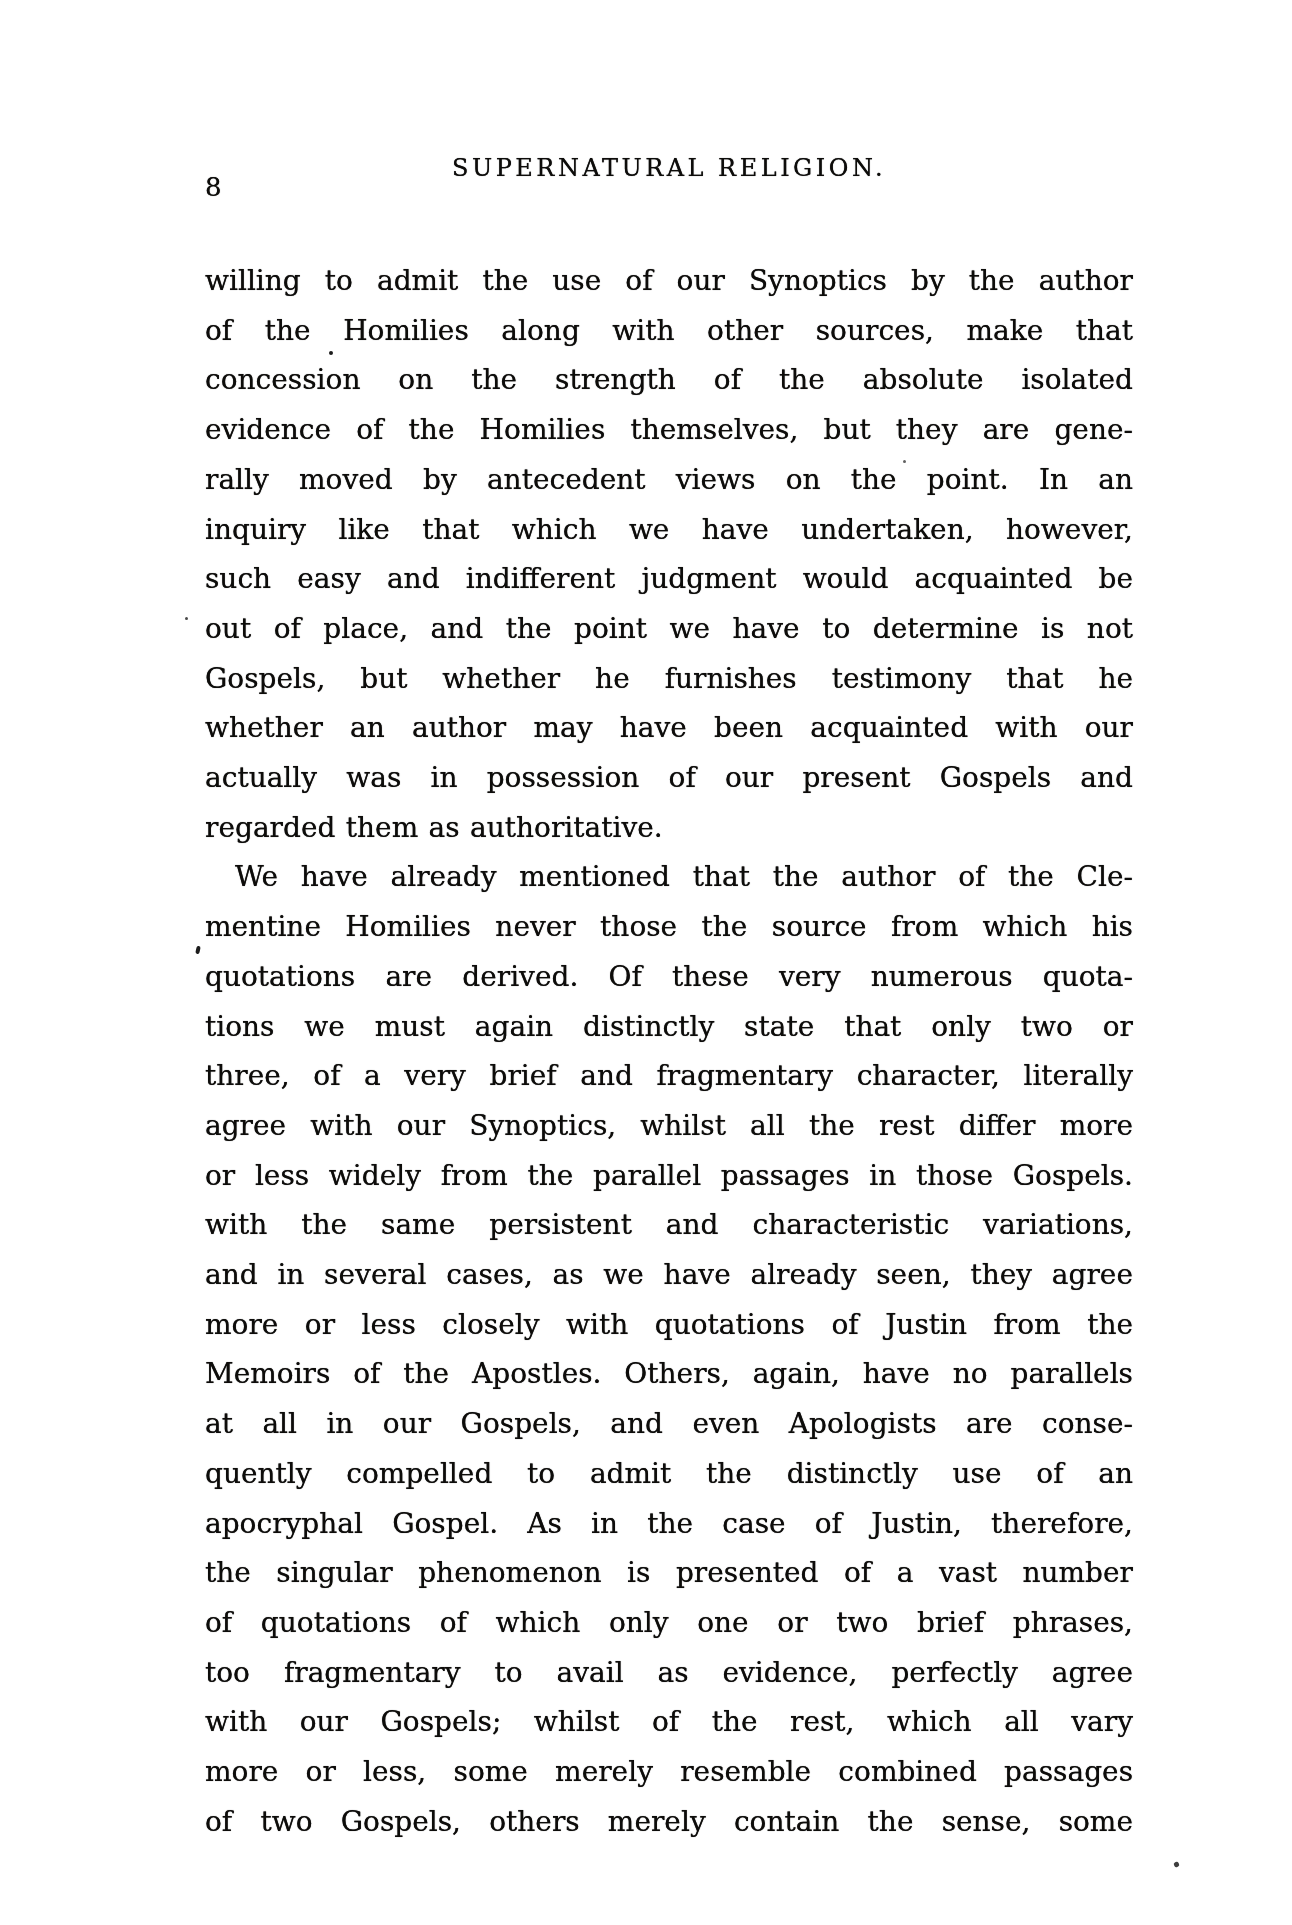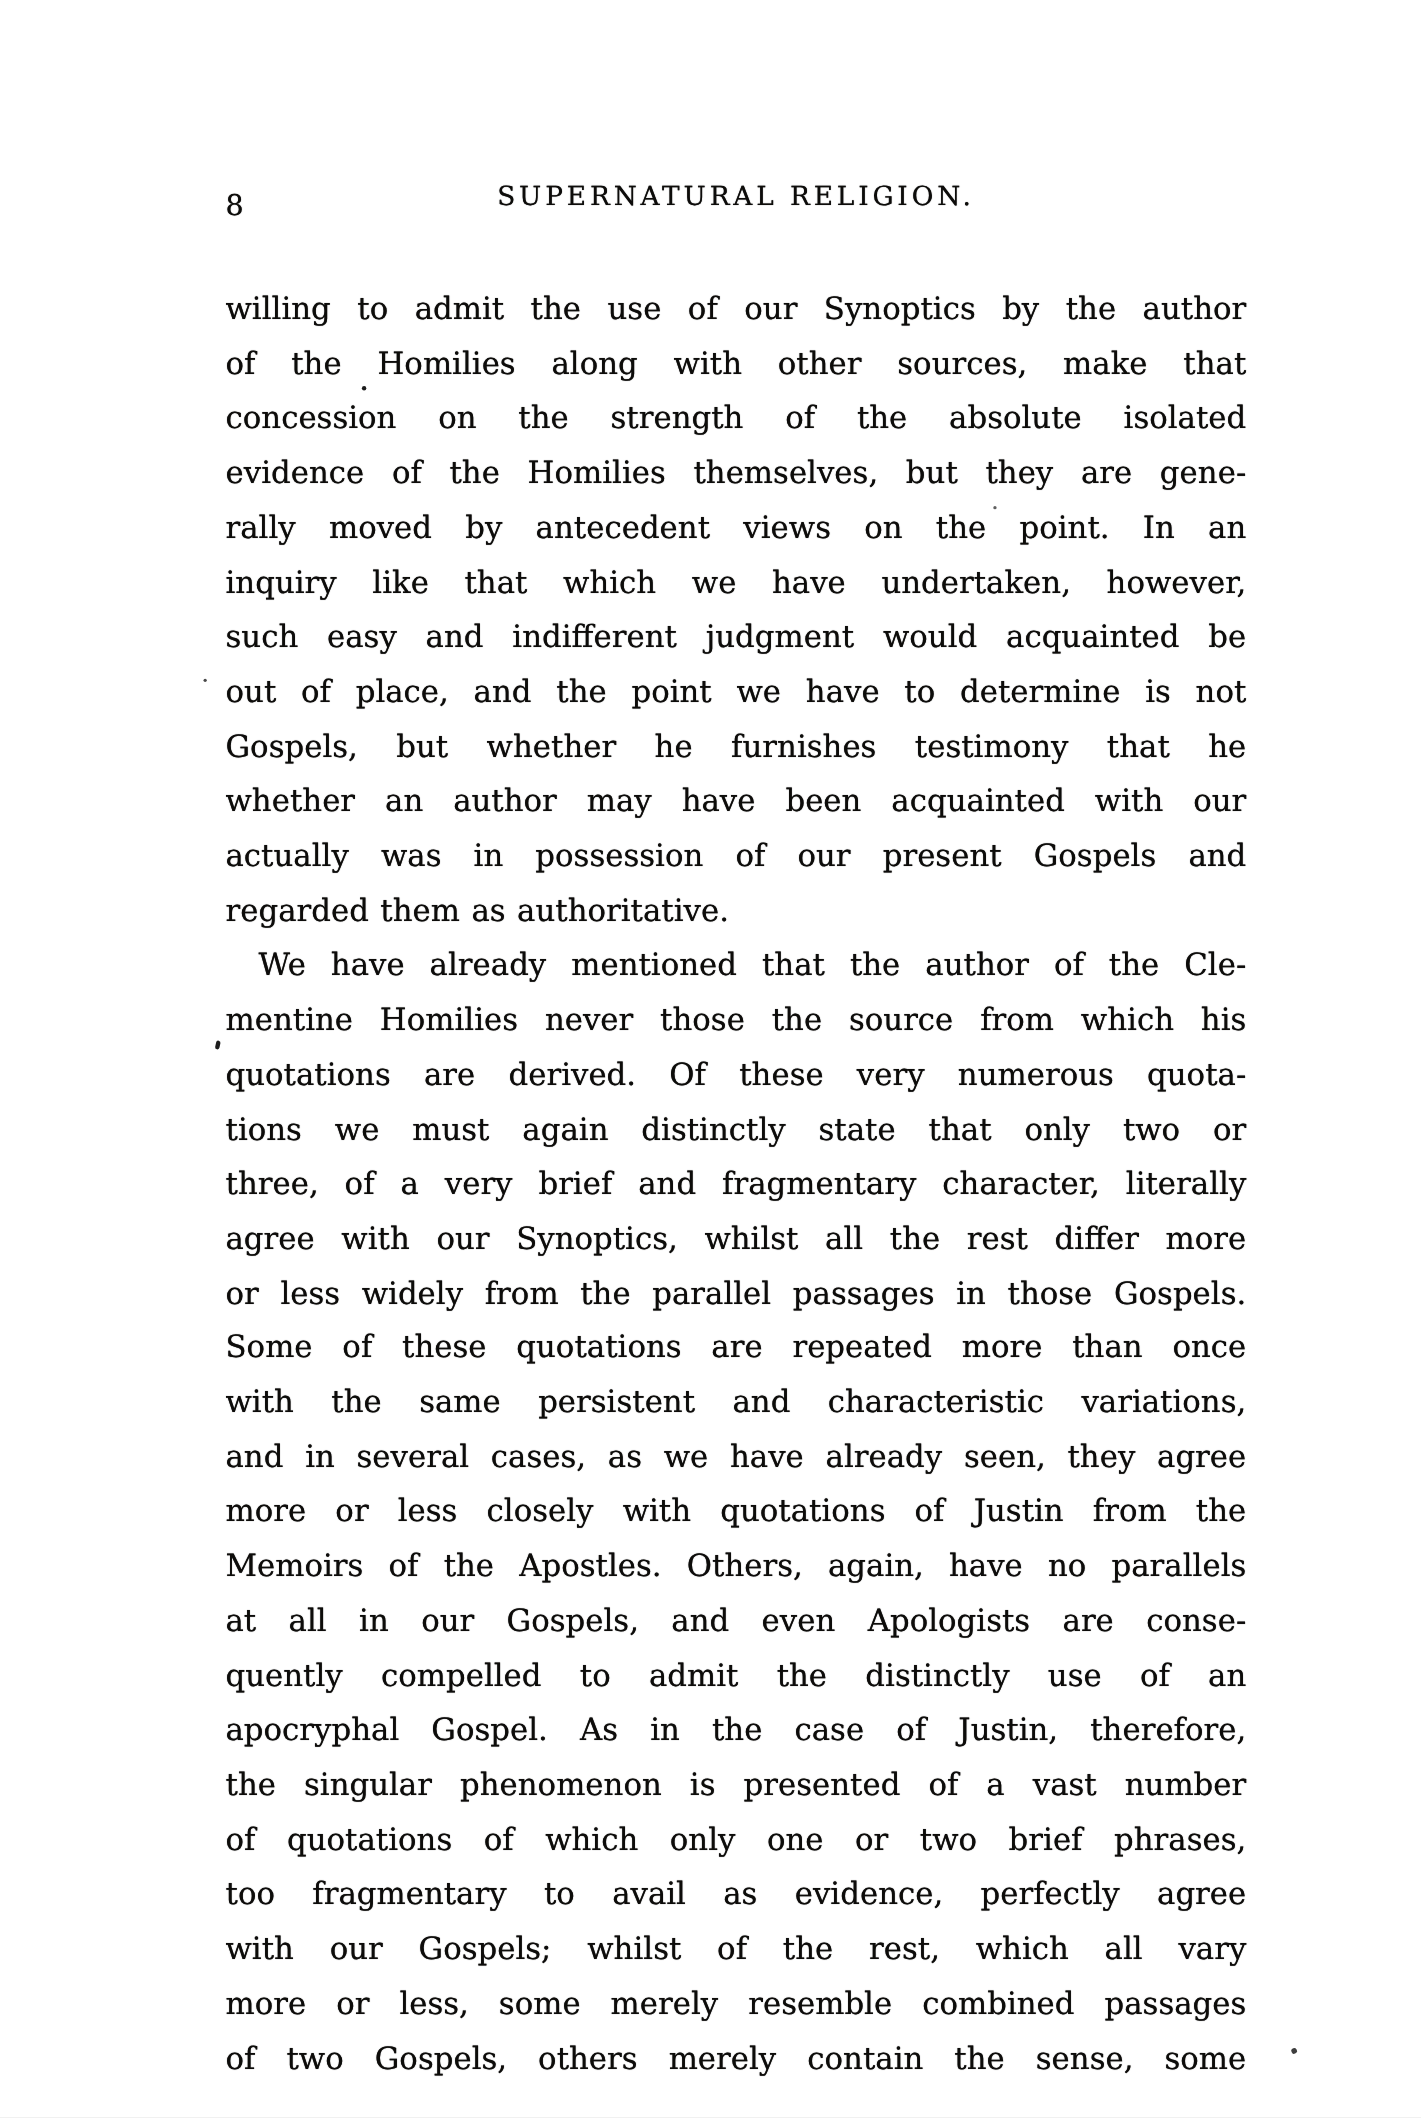--- a/index.html
+++ b/index.html
@@ -7,21 +7,21 @@
     position: relative;
     width: 1292px;
     height: 1925px;
     background: #ffffff;
     font-family: "DejaVu Serif", serif;
     color: #0d0c0a;
     overflow: hidden;
   }
   .running-header {
     position: absolute;
-    top: 164px;
+    top: 154px;
     left: 205px;
     width: 928px;
     text-align: center;
     font-size: 24px;
     letter-spacing: 3.5px;
     white-space: nowrap;
     text-shadow: 0 0 0.7px rgba(12,12,12,0.9);
   }
   .page-number {
     position: absolute;
@@ -73,21 +73,20 @@
       <div class="body-line">whether an author may have been acquainted with our</div>
       <div class="body-line">actually was in possession of our present Gospels and</div>
       <div class="body-line flush-last">regarded them as authoritative.</div>
       <div class="body-line indent">We have already mentioned that the author of the Cle-</div>
       <div class="body-line">mentine Homilies never those the source from which his</div>
       <div class="body-line">quotations are derived.  Of these very numerous quota-</div>
       <div class="body-line">tions we must again distinctly state that only two or</div>
       <div class="body-line">three, of a very brief and fragmentary character, literally</div>
       <div class="body-line">agree with our Synoptics, whilst all the rest differ more</div>
       <div class="body-line">or less widely from the parallel passages in those Gospels.</div>
-      <div class="body-line">Some of these quotations are repeated more than once</div>
       <div class="body-line">with the same persistent and characteristic variations,</div>
       <div class="body-line">and in several cases, as we have already seen, they agree</div>
       <div class="body-line">more or less closely with quotations of Justin from the</div>
       <div class="body-line">Memoirs of the Apostles.  Others, again, have no parallels</div>
       <div class="body-line">at all in our Gospels, and even Apologists are conse-</div>
       <div class="body-line">quently compelled to admit the distinctly use of an</div>
       <div class="body-line">apocryphal Gospel.  As in the case of Justin, therefore,</div>
       <div class="body-line">the singular phenomenon is presented of a vast number</div>
       <div class="body-line">of quotations of which only one or two brief phrases,</div>
       <div class="body-line">too fragmentary to avail as evidence, perfectly agree</div>

